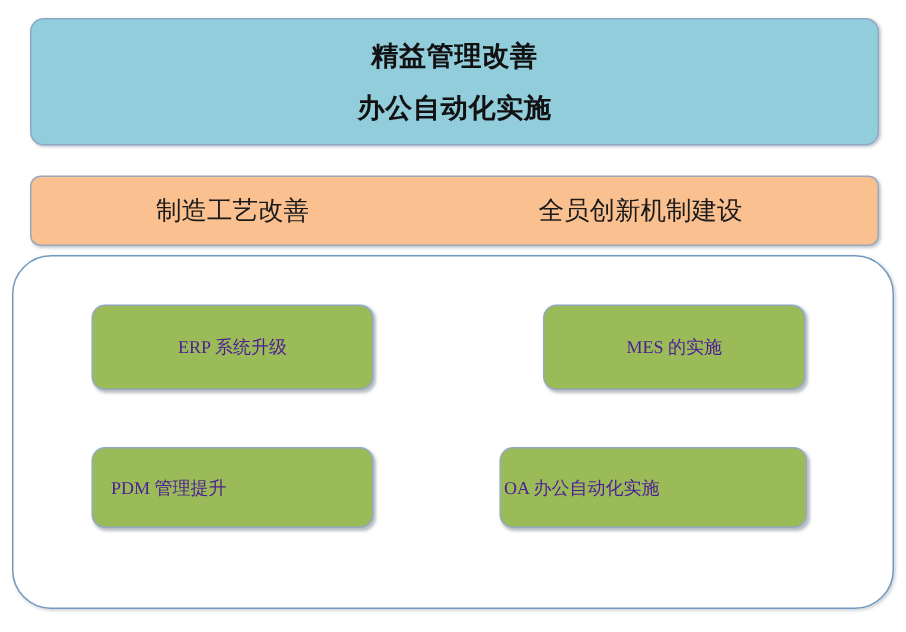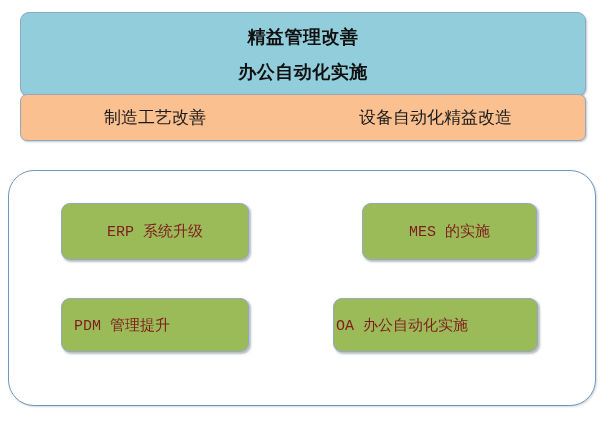--- a/index.html
+++ b/index.html
@@ -53,21 +53,21 @@
     font-size: 18px;
     color: #111111;
     letter-spacing: 0.5px;
     line-height: 1.05;
   }
   .band-blue .line-1 { margin-bottom: 16px; }
 
   
   .band-orange {
     left: 20px;
-    top: 94px;
+    top: 117px;
     width: 566px;
     height: 47px;
     background: #FAC08F;
     border-color: #9aa7bb;
     border-radius: 7px;
     box-shadow: 1px 1px 2px rgba(120,130,145,0.45);
     justify-content: flex-start;
   }
   .band-orange .cell {
     font-size: 17px;
@@ -94,24 +94,23 @@
   .box-green {
     position: absolute;
     box-sizing: border-box;
     background: #9BBB59;
     border: 1.4px solid #94a8c0;
     border-radius: 9px;
     box-shadow: 1.5px 1.5px 2px rgba(115,125,140,0.5);
     display: flex;
     align-items: center;
     justify-content: center;
-    font-size: 15px;
-    color: #7f1d1d;
+    font-size: 12px;
+    color: #4c1d95;
     white-space: nowrap;
-    font-family: Liberation Mono, monospace;
   }
 
   .box-erp { left: 61px;  top: 203px; width: 188px; height: 57px; }
   .box-mes { left: 362px; top: 203px; width: 175px; height: 57px; }
   .box-pdm { left: 61px;  top: 298px; width: 188px; height: 54px;
              justify-content: flex-start; padding-left: 12px; }
   .box-oa  { left: 333px; top: 298px; width: 205px; height: 54px;
              justify-content: flex-start; padding-left: 2px; }
 </style>
 </head>
@@ -119,21 +118,21 @@
 
 <div class="stage">
 
   <div class="panel band-blue">
     <div class="line line-1">精益管理改善</div>
     <div class="line line-2">办公自动化实施</div>
   </div>
 
   <div class="panel band-orange">
     <div class="cell cell-left">制造工艺改善</div>
-    <div class="cell cell-right">设备自动化精益改造</div>
+    <div class="cell cell-right">全员创新机制建设</div>
   </div>
 
   <div class="panel container-white"></div>
 
   <div class="box-green box-erp">ERP 系统升级</div>
 
   <div class="box-green box-pdm">PDM 管理提升</div>
 
   <div class="box-green box-mes">MES 的实施</div>
 

